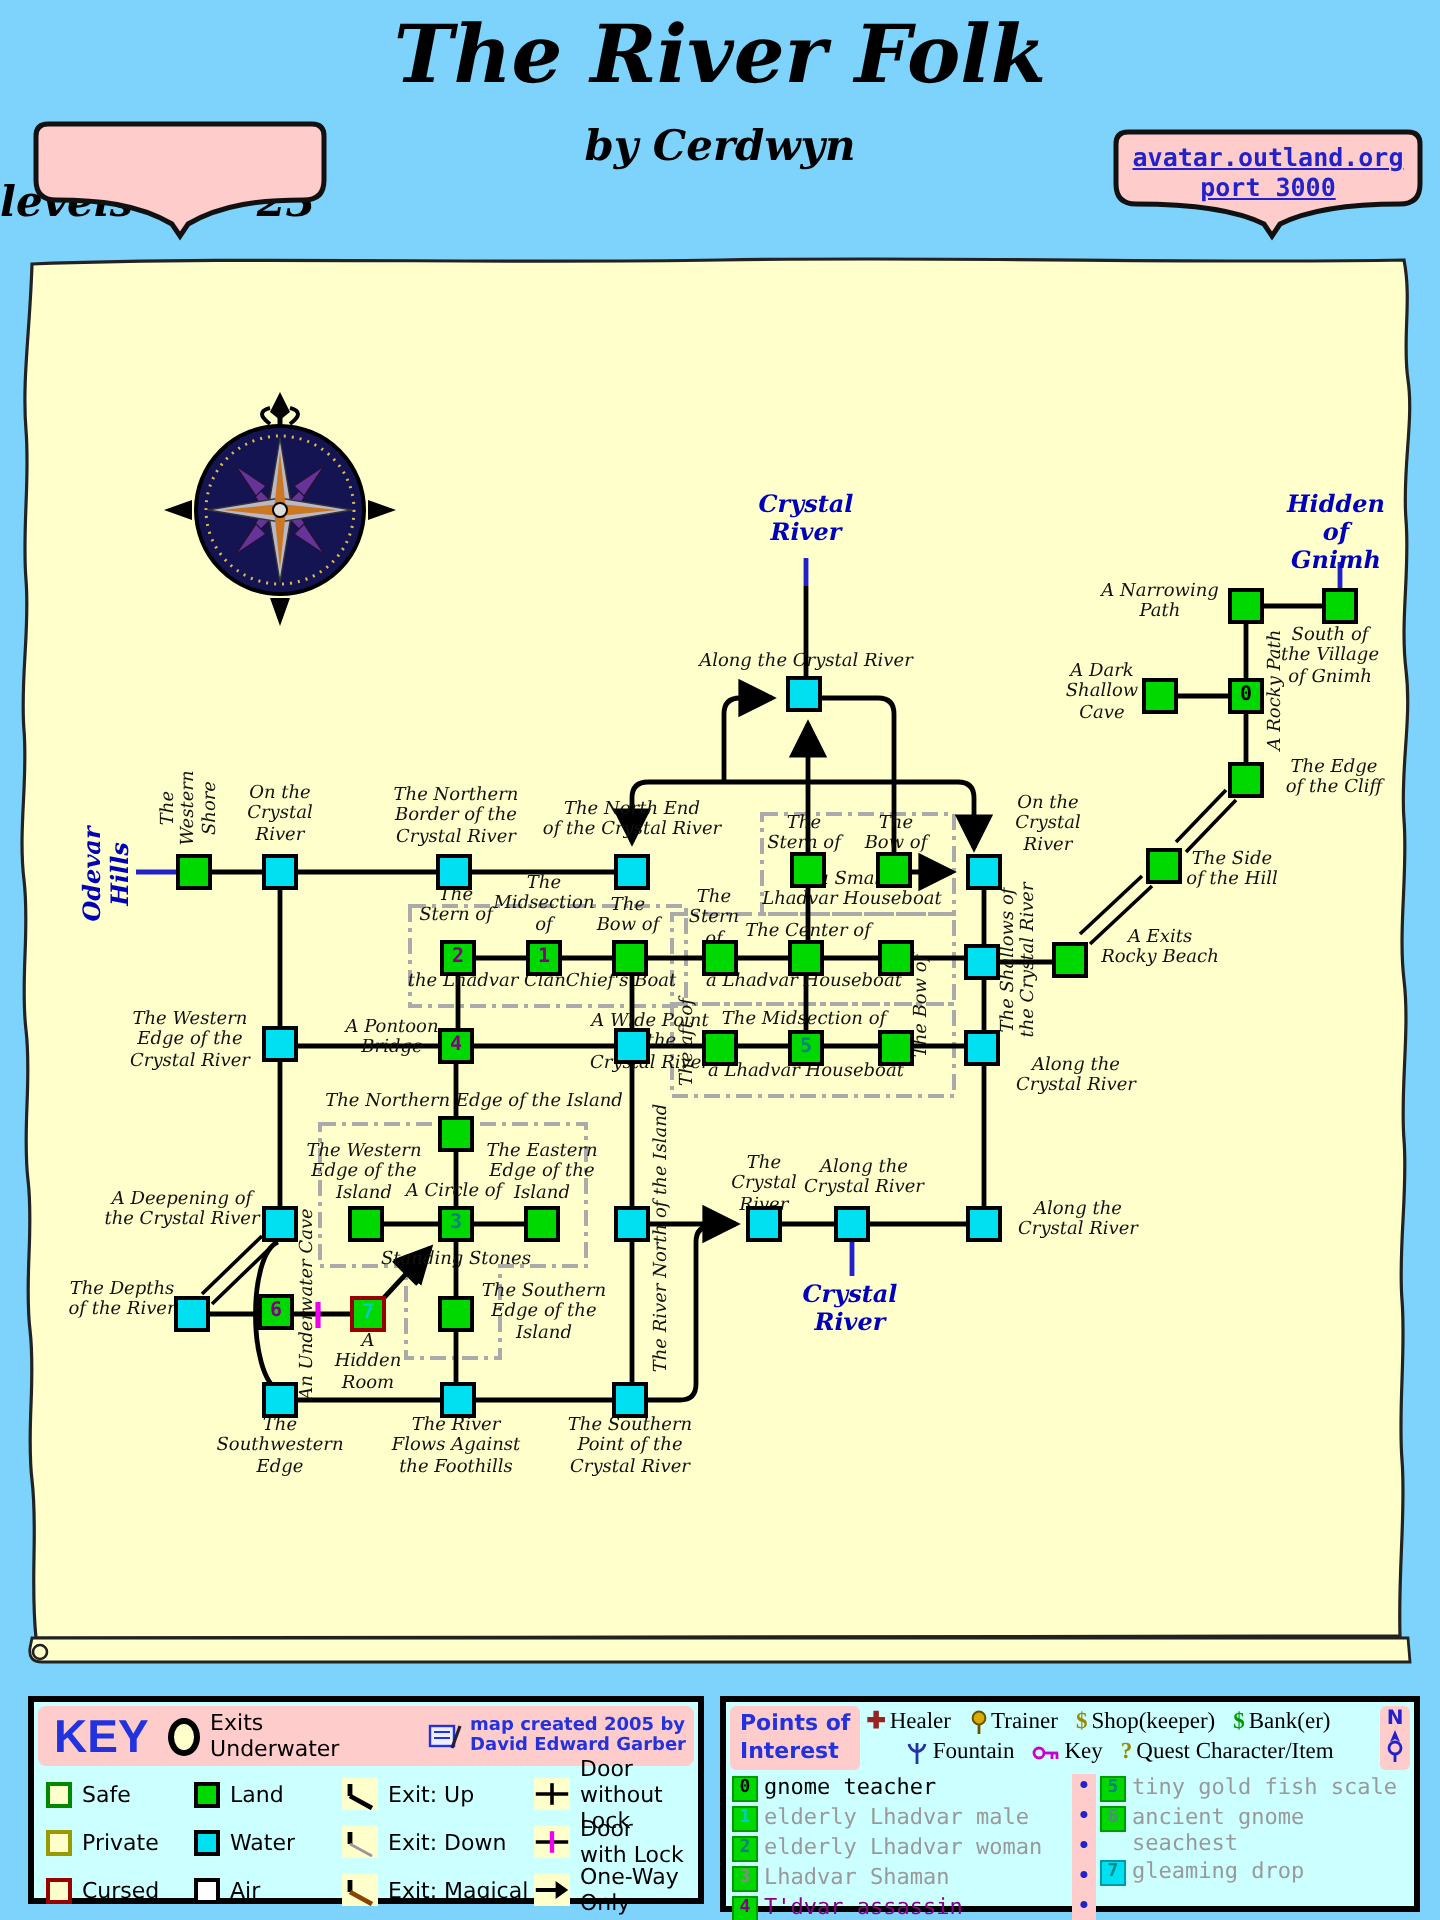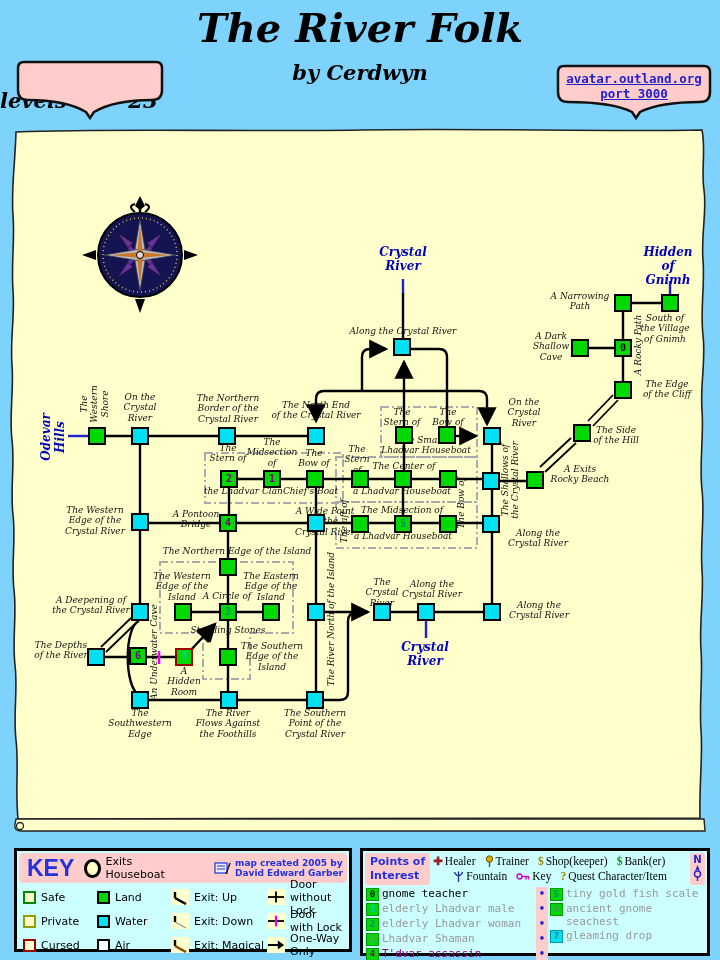--- a/index.html
+++ b/index.html
@@ -373,21 +373,21 @@
   <div class="nd water" style="left:306px;top:691px"></div>
   <div class="nd water" style="left:373px;top:603px"></div>
   <div class="nd water" style="left:417px;top:603px"></div>
   <div class="nd water" style="left:483px;top:603px"></div>
 
   <div class="panel" style="left:14px;top:848px;width:338px;height:104px;">
     <div class="key-top">
       <span class="key-title">KEY</span>
       <span class="key-rand">
         <span class="rand-circle"></span>
-        <span>Exits Houseboat</span>
+        <span>Exits Underwater</span>
       </span>
       <span class="key-credit">
         <svg width="18" height="15">
           <rect x="1" y="2" width="12" height="10" fill="#eef" stroke="#2233dd" stroke-width="1.2"></rect>
           <line x1="3" y1="5" x2="11" y2="5" stroke="#2233dd" stroke-width="1"></line>
           <line x1="3" y1="8" x2="11" y2="8" stroke="#2233dd" stroke-width="1"></line>
           <line x1="16" y1="2" x2="12" y2="13" stroke="#223" stroke-width="1.6"></line>
         </svg>
         <span>map created 2005 by
 David Edward Garber</span>

